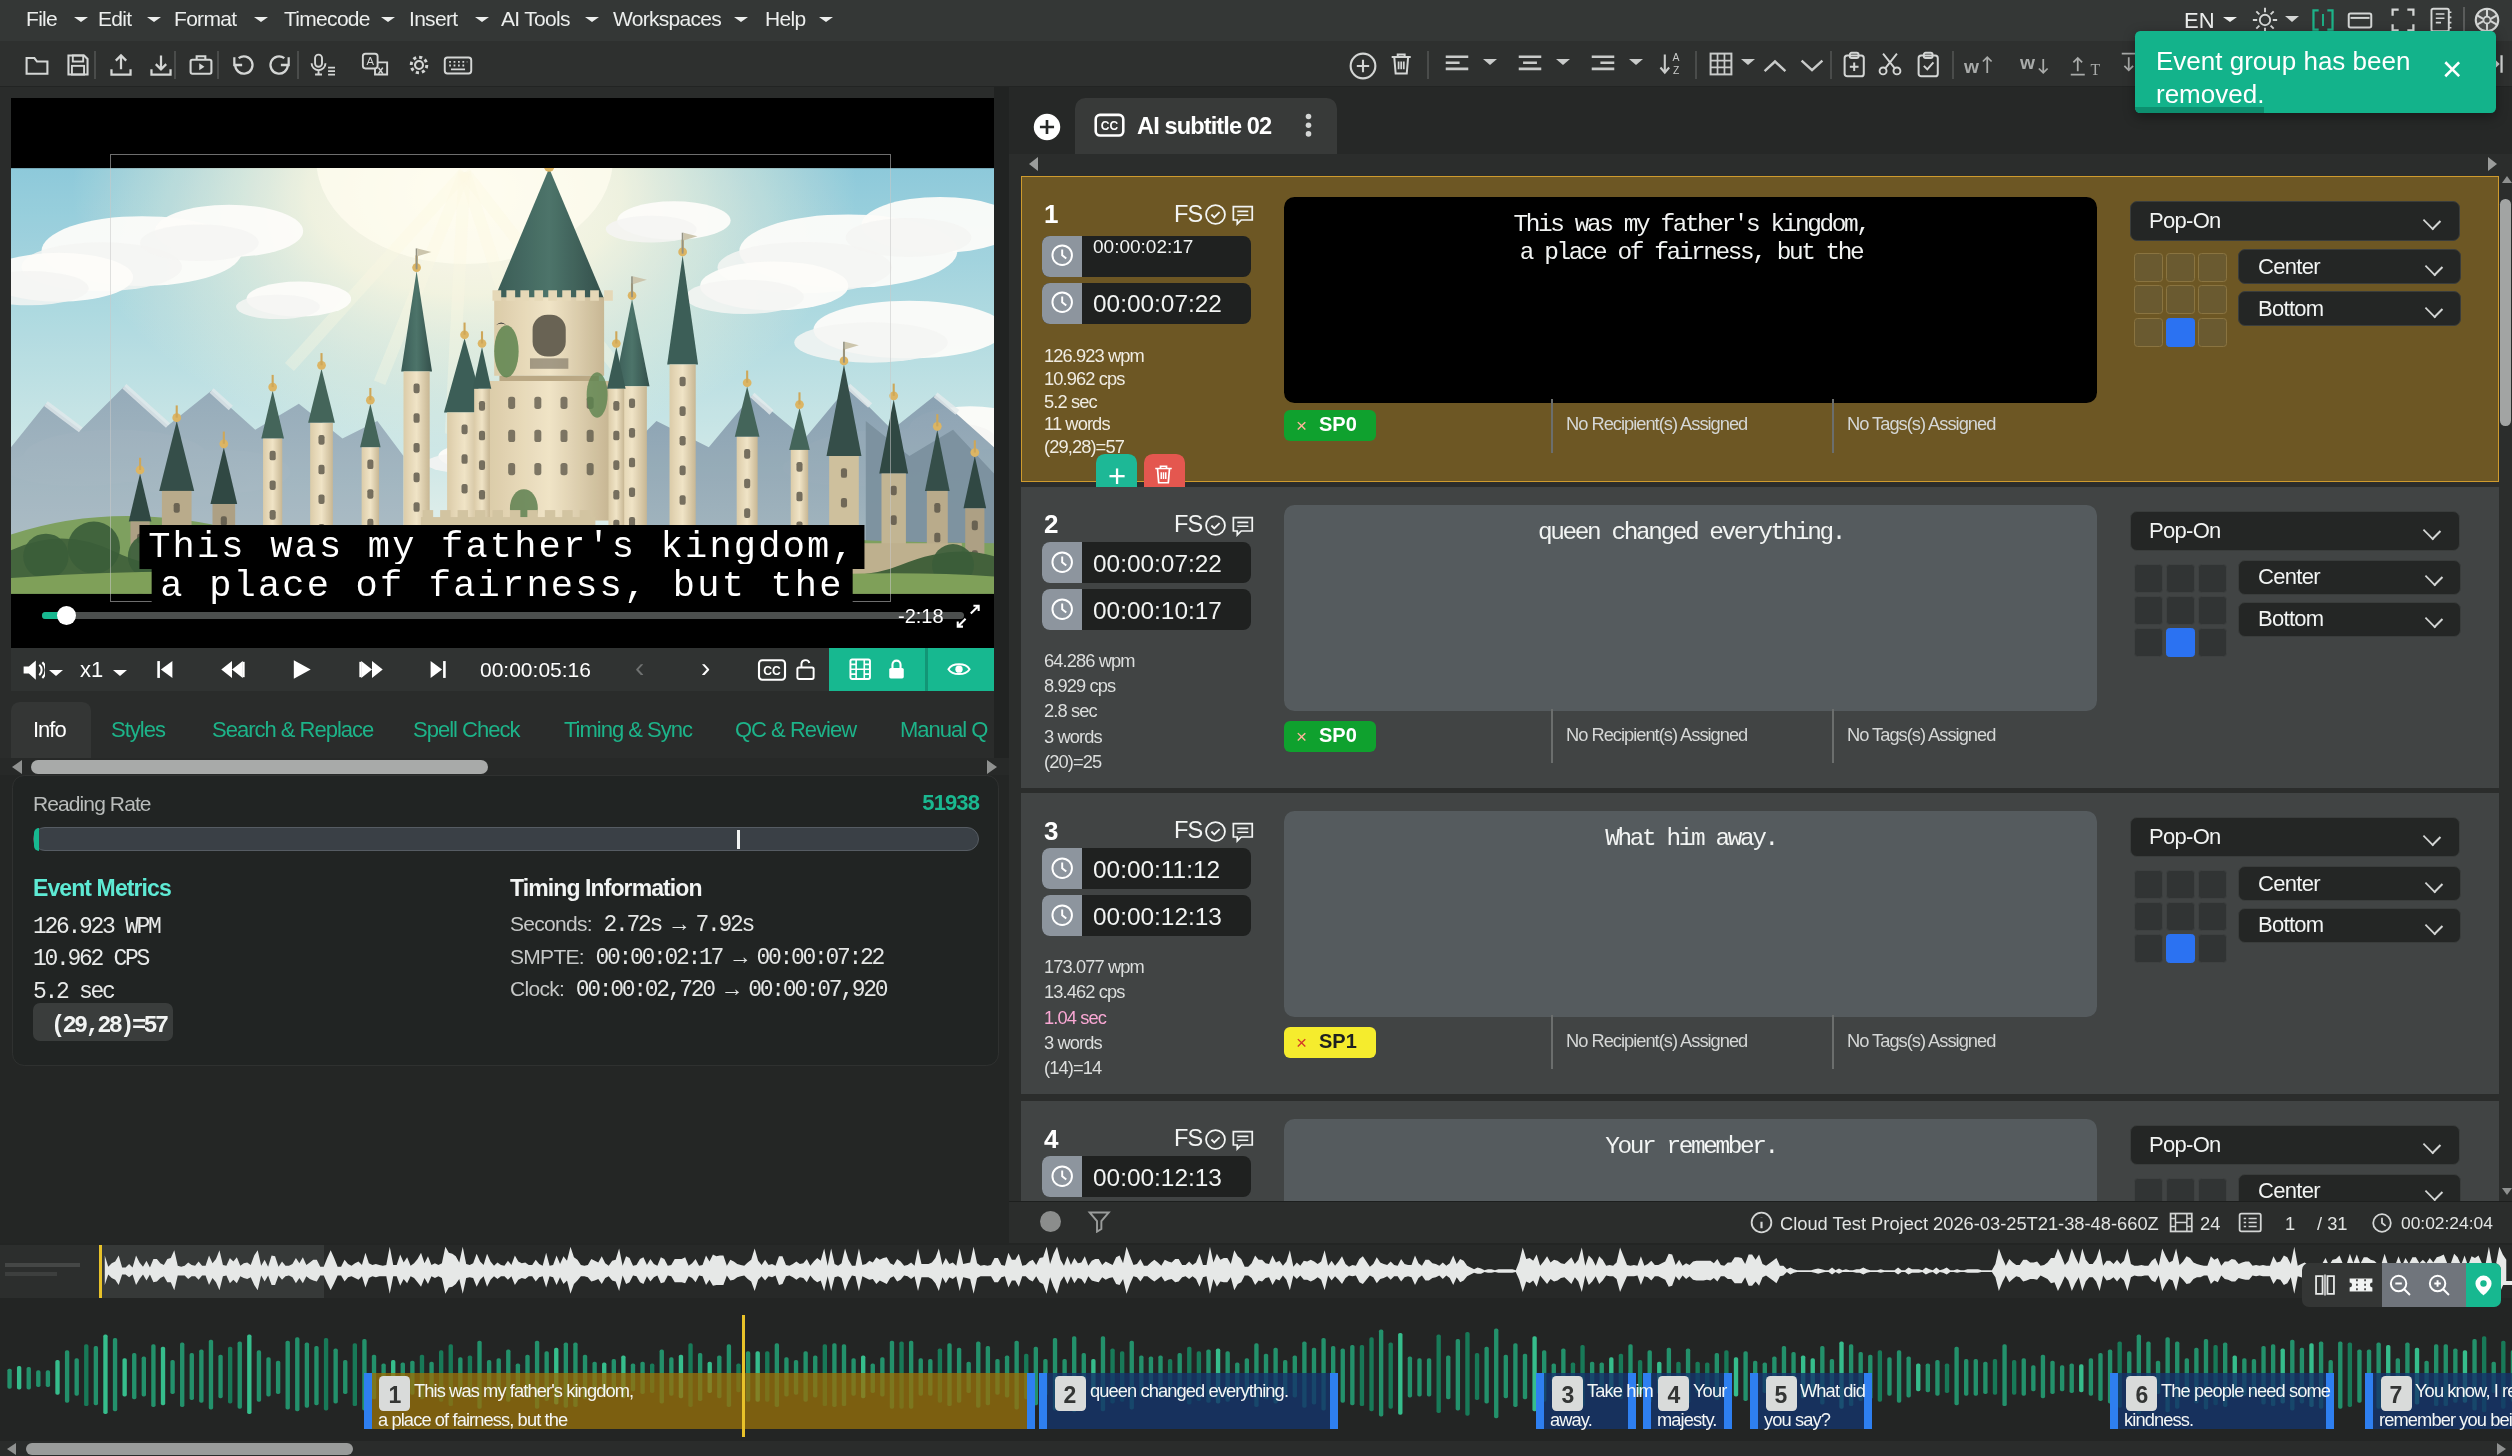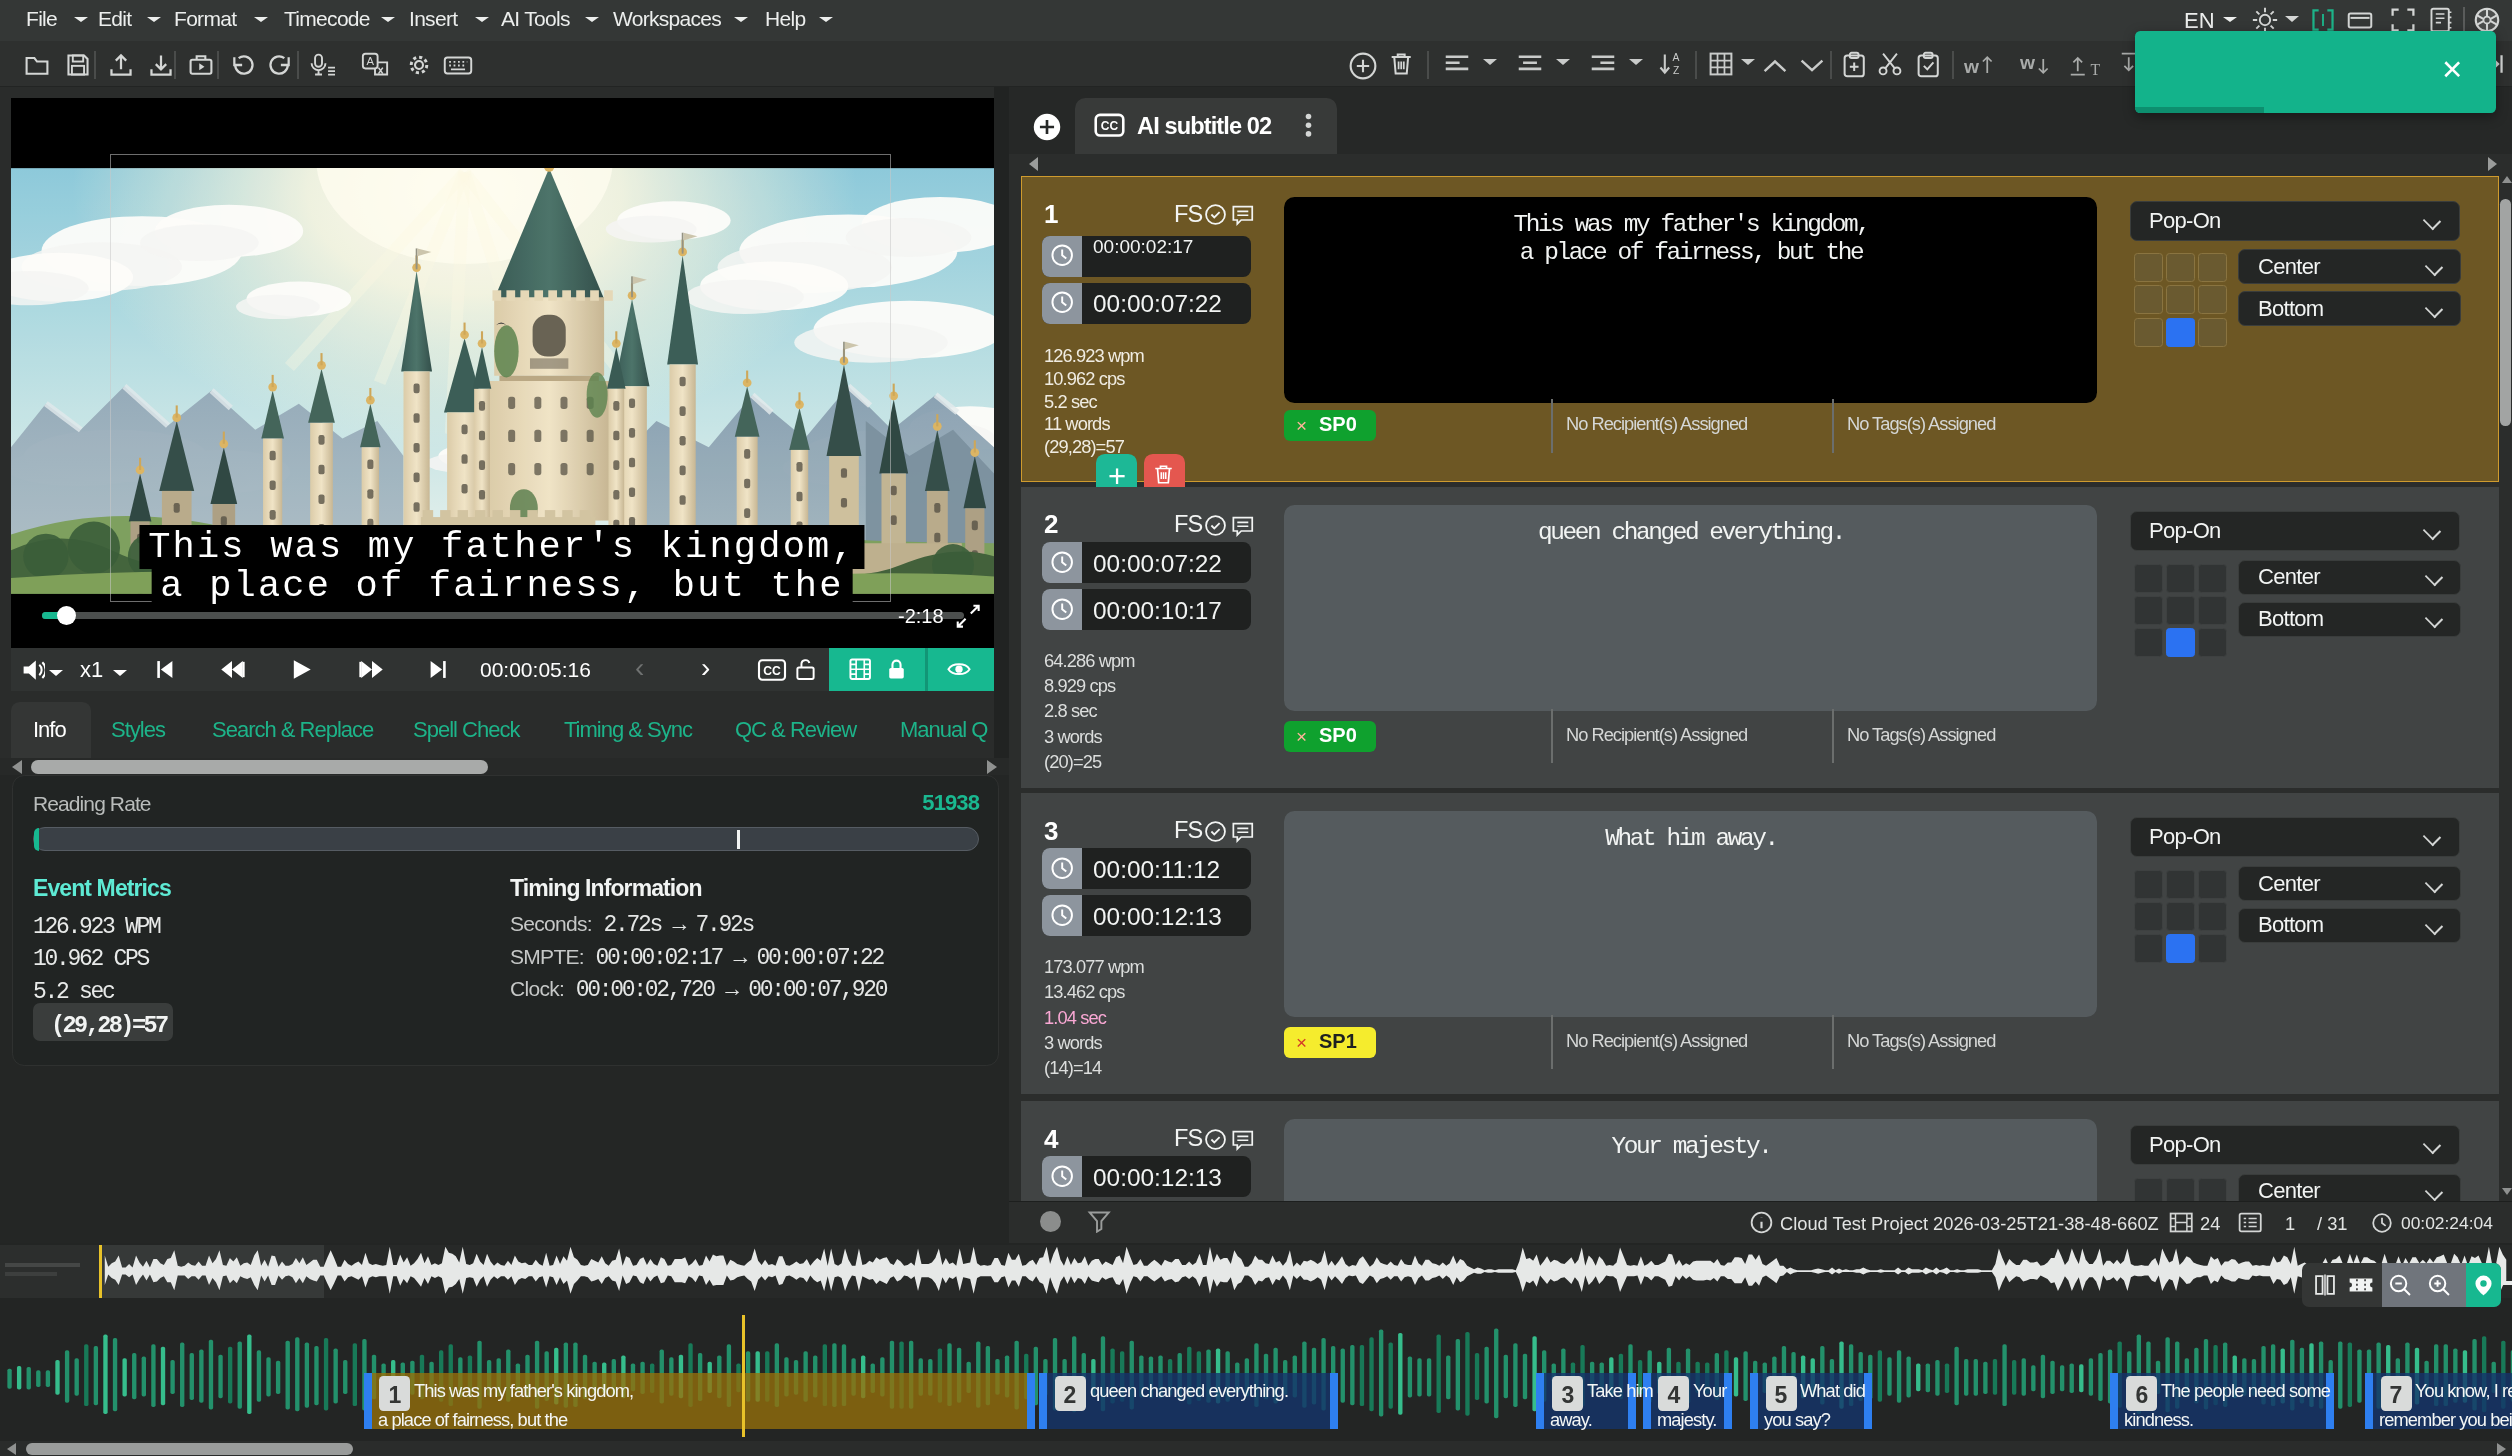--- a/index.html
+++ b/index.html
@@ -800,21 +800,21 @@
             <path d="M8 10 h14 M8 15 h14" stroke-width="2"></path>
           </svg></div>
         <div class="abs" style="left:1042px;top:1156px;width:209px;height:41px;background:#1f2120;border-radius:7.9px"></div>
         <div class="abs" style="left:1042px;top:1156px;width:40px;height:41px;background:#8d959e;border-radius:7.9px 0 0 7.9px"></div>
         <div class="abs" style="left:1050px;top:1164px;color:#fff"><svg class="ic" width="24.4" height="24.4" viewBox="0 0 30 30" fill="none" stroke="currentColor" style="">
             <circle cx="15" cy="15" r="12" stroke-width="2.4"></circle>
             <path d="M15 8 v7 l5 4" stroke-width="2.4"></path>
           </svg></div>
         <div class="abs" style="left:1093px;top:1164px;font-size:24.4px;color:#f2f4f3">00:00:12:13</div>
         <div class="abs" style="left:1284px;top:1119px;width:813px;height:206px;background:#555b5e;border-radius:10.5px"></div>
-        <div class="abs" style="left:1691px;top:1133px;transform:translateX(-50%);font-size:24.4px;letter-spacing:-2.4px;color:#f2f4f3;font-family:'Liberation Mono',monospace;white-space:nowrap">Your majesty.</div>
+        <div class="abs" style="left:1691px;top:1133px;transform:translateX(-50%);font-size:24.4px;letter-spacing:-2.4px;color:#f2f4f3;font-family:'Liberation Mono',monospace;white-space:nowrap">Your remember.</div>
         <div class="abs" style="left:2130px;top:1125px;width:330px;height:40px;background:#242625;border:0.9px solid #3a3d3c;border-radius:7px"></div>
         <div class="abs" style="left:2149px;top:1132px;font-size:22px;letter-spacing:-0.7px;color:#f2f4f3">Pop-On</div>
         <div class="abs" style="left:2425px;top:1138px;width:14px;height:14px;border-right:2.6px solid #d4d6d5;border-bottom:2.6px solid #d4d6d5;transform:rotate(45deg) scale(1,0.85)"></div>
         <div class="abs" style="left:2134px;top:1178px;width:29px;height:29px;background:#313434;border:0.9px solid #3e4141;border-radius:3.5px"></div>
         <div class="abs" style="left:2166px;top:1178px;width:29px;height:29px;background:#313434;border:0.9px solid #3e4141;border-radius:3.5px"></div>
         <div class="abs" style="left:2198px;top:1178px;width:29px;height:29px;background:#313434;border:0.9px solid #3e4141;border-radius:3.5px"></div>
         <div class="abs" style="left:2238px;top:1174px;width:223px;height:35px;background:#242625;border:0.9px solid #3a3d3c;border-radius:7px"></div>
         <div class="abs" style="left:2258px;top:1178px;font-size:22px;letter-spacing:-0.7px;color:#f2f4f3">Center</div>
         <div class="abs" style="left:2427px;top:1185px;width:14px;height:14px;border-right:2.6px solid #d4d6d5;border-bottom:2.6px solid #d4d6d5;transform:rotate(45deg) scale(1,0.85)"></div>
       </div>
@@ -1191,15 +1191,16 @@
     <div class="abs" style="left:2381px;top:1376px;width:31px;height:35px;background:#d9dbda;border-radius:4.4px"></div>
     <div class="abs" style="left:2396px;top:1382px;transform:translateX(-50%);font-size:23px;font-weight:bold;color:#333534">7</div>
     <div class="abs" style="left:2415px;top:1380px;font-size:18.3px;letter-spacing:-0.9px;color:#f4f6f5;white-space:nowrap">You know, I really</div>
     <div class="abs" style="left:2379px;top:1409px;font-size:18.3px;letter-spacing:-0.9px;color:#f4f6f5;white-space:nowrap">remember you being</div>
     <div class="abs" style="left:742px;top:1315px;width:2.6px;height:122px;background:#e8c229"></div>
     <div class="abs" style="left:0;top:1441px;width:2512px;height:15.7px;background:#2a2c2b"></div>
     <div class="abs" style="left:7px;top:1443px;width:0;height:0;border-top:6.1px solid transparent;border-bottom:6.1px solid transparent;border-right:9.6px solid #8f9190"></div>
     <div class="abs" style="left:26px;top:1443px;width:327px;height:12.2px;border-radius:6.1px;background:#9a9c9b"></div>
     <div class="abs" style="left:2497px;top:1443px;width:0;height:0;border-top:6.1px solid transparent;border-bottom:6.1px solid transparent;border-left:9.6px solid #8f9190"></div>
     <div class="abs" style="left:2135px;top:31px;width:361px;height:82px;background:#13b38b;border-radius:5.2px;box-shadow:0 3.5px 12.2px rgba(0,0,0,0.35)"></div>
+    <div class="abs" style="left:2156px;top:45px;font-size:26px;color:#fff;line-height:33px">Event group has been<br>removed.</div>
     <div class="abs" style="left:2442px;top:56px;font-size:35px;color:#fff;line-height:26px">×</div>
     <div class="abs" style="left:2135px;top:107px;width:129px;height:6.1px;background:#0d8f6f;border-radius:0 0 0 5.2px"></div>
   </div>
 
 </body></html>

